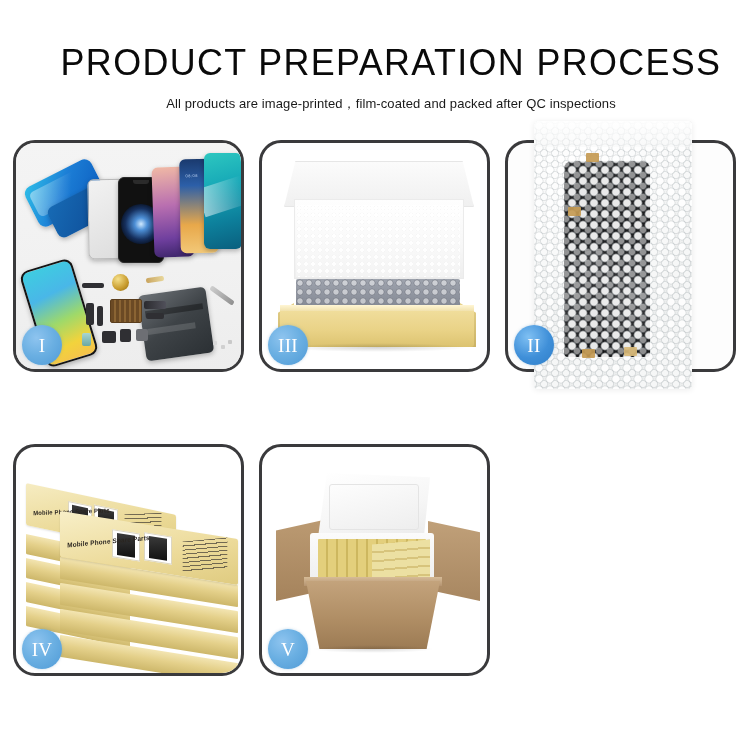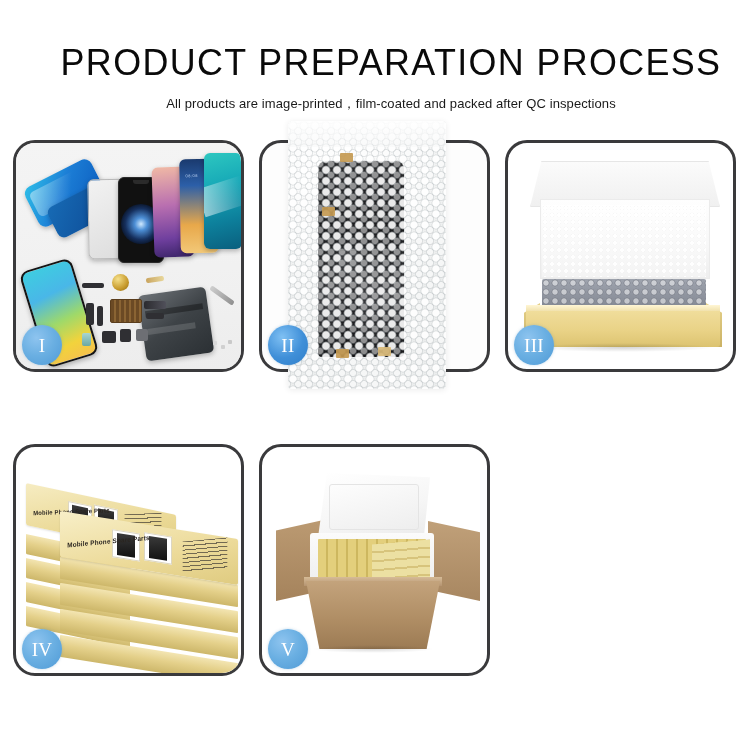--- a/index.html
+++ b/index.html
@@ -530,20 +530,39 @@
         <div class="flex-strip fs10"></div>
         <div class="screws"></div>
         <div class="tweezer"></div>
       </div>
     </div>
     <div class="step-badge">
       <span>I</span>
     </div>
   </div>
 
+  <div class="panel p3">
+    <div class="panel-inner">
+      <div class="panel-photo">
+        <div class="lid-back"></div>
+        <div class="lid-inner"></div>
+        <div class="foam"></div>
+        <div class="grey-fill"></div>
+        <div class="tray-left"></div>
+        <div class="tray-right"></div>
+        <div class="tray-rim"></div>
+        <div class="tray-front"></div>
+        <div class="shadow"></div>
+      </div>
+    </div>
+    <div class="step-badge">
+      <span>III</span>
+    </div>
+  </div>
+
   <div class="panel p2">
     <div class="panel-inner">
       <div class="panel-photo"></div>
     </div>
     <div class="p2-overflow">
       <div class="bubble-bag">
         <div class="screen-inside">
           <div class="cable"></div>
         </div>
         <div class="bubbles"></div>
@@ -553,39 +572,20 @@
         <div class="tape tp2"></div>
         <div class="tape tp3"></div>
         <div class="tape tp4"></div>
       </div>
     </div>
     <div class="step-badge blurry">
       <span>II</span>
     </div>
   </div>
 
-  <div class="panel p3">
-    <div class="panel-inner">
-      <div class="panel-photo">
-        <div class="lid-back"></div>
-        <div class="lid-inner"></div>
-        <div class="foam"></div>
-        <div class="grey-fill"></div>
-        <div class="tray-left"></div>
-        <div class="tray-right"></div>
-        <div class="tray-rim"></div>
-        <div class="tray-front"></div>
-        <div class="shadow"></div>
-      </div>
-    </div>
-    <div class="step-badge">
-      <span>III</span>
-    </div>
-  </div>
-
   <div class="panel p4">
     <div class="panel-inner">
       <div class="panel-photo">
         <div class="stack">
 
           <div class="slab" style="left:2px;  top:72px;  width:104px; height:20px; transform:skewY(12deg);"></div>
           <div class="slab" style="left:2px;  top:96px;  width:104px; height:20px; transform:skewY(12deg);"></div>
           <div class="slab" style="left:2px;  top:120px; width:104px; height:20px; transform:skewY(12deg);"></div>
           <div class="slab" style="left:2px;  top:144px; width:104px; height:20px; transform:skewY(12deg);"></div>
 

